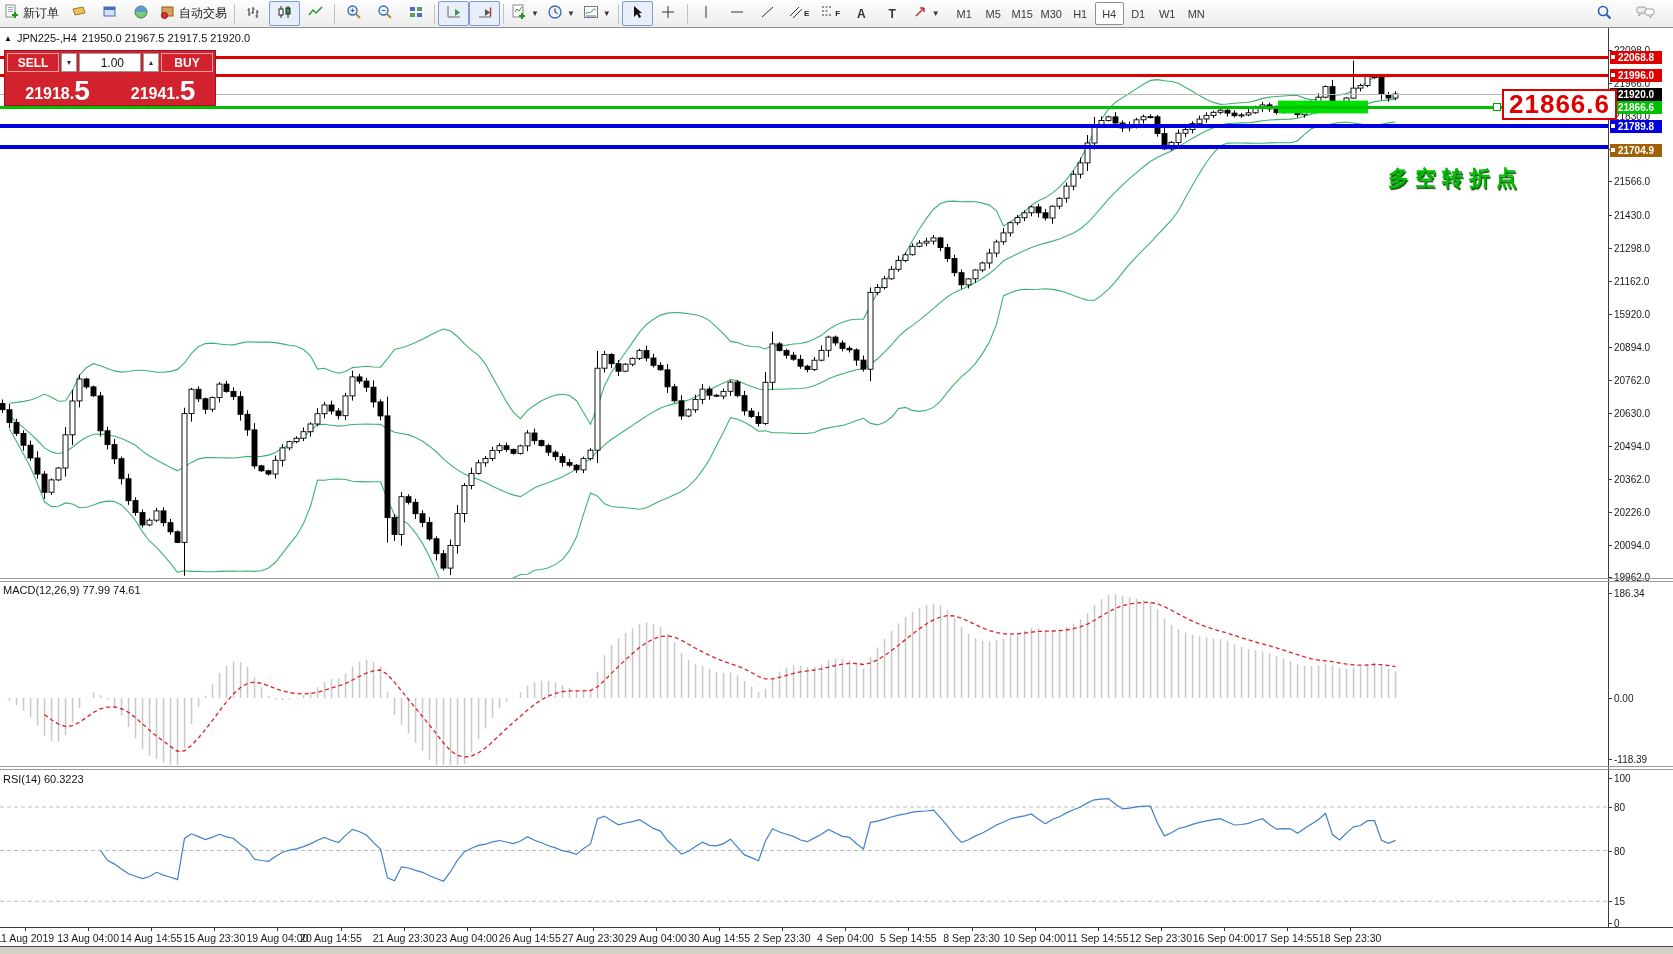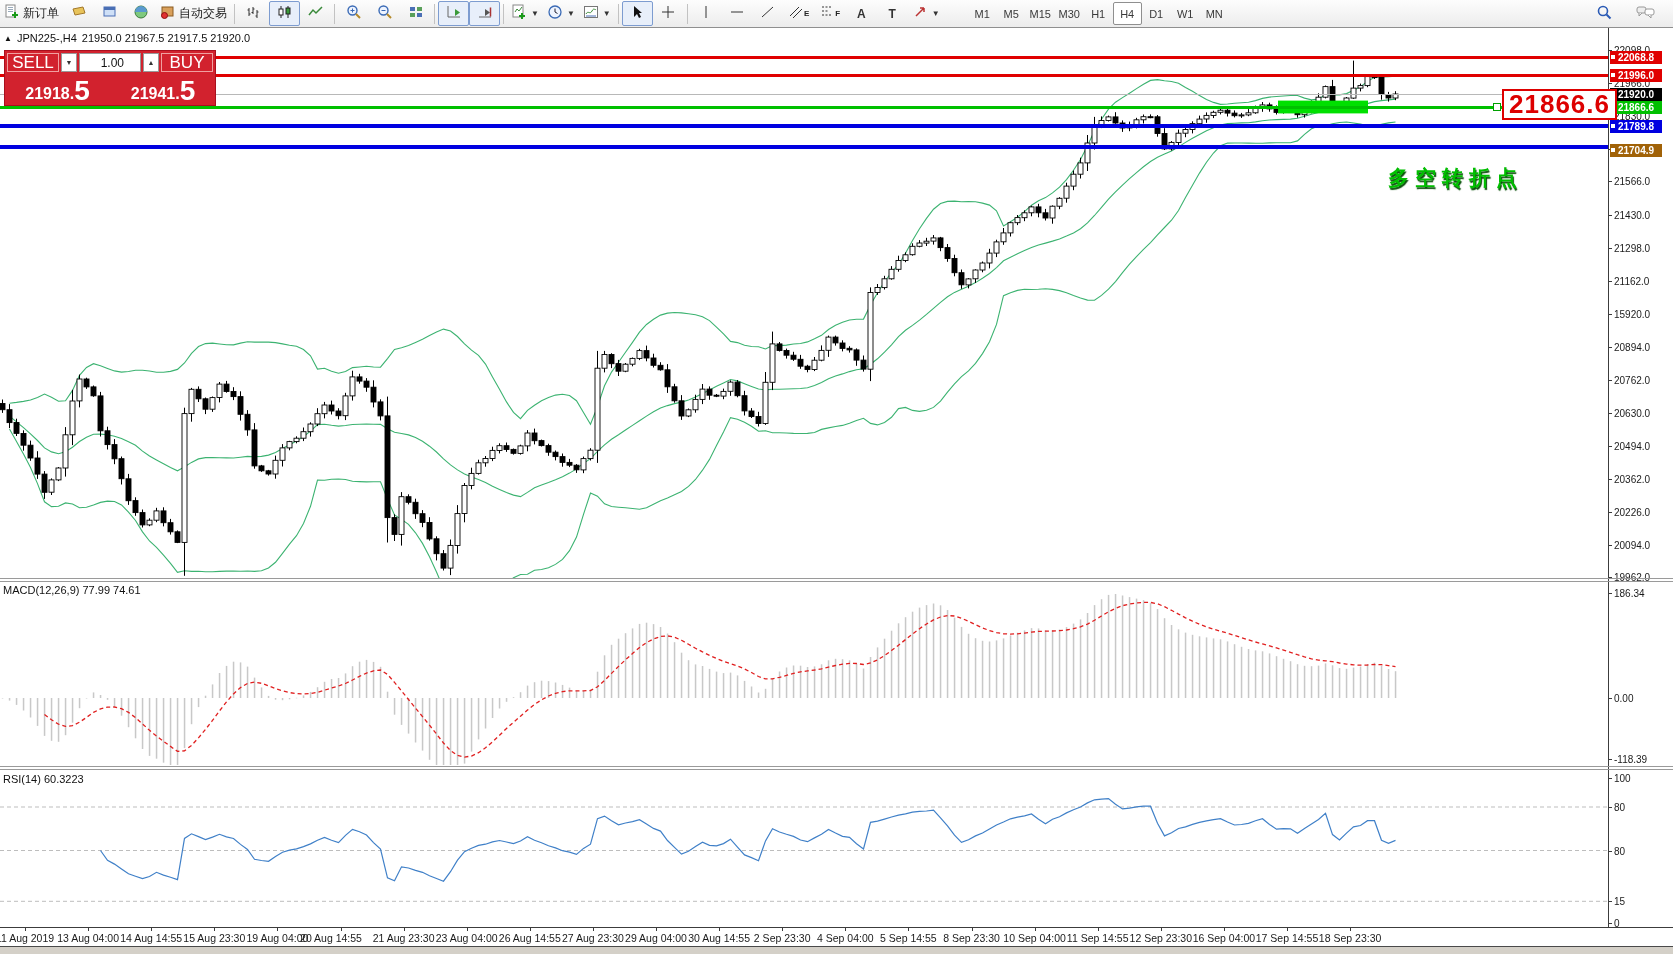--- a/index.html
+++ b/index.html
@@ -5,21 +5,21 @@
   html,body{margin:0;padding:0}
   body{width:1673px;height:954px;background:#fff;font-family:"Liberation Sans","DejaVu Sans",sans-serif;overflow:hidden;position:relative}
   
   #toolbar{position:absolute;left:0;top:0;width:1673px;height:28px;background:linear-gradient(#fdfdfd,#ececec);border-bottom:1px solid #8f8f8f;display:flex;align-items:center;box-sizing:border-box;z-index:20}
   .tbtn{height:23px;min-width:23px;display:inline-flex;align-items:center;justify-content:center;gap:3px;padding:0 3px;border:1px solid transparent;border-radius:2px;font-size:12px;color:#222;cursor:default;flex:0 0 auto}
   .tbtn.pressed{background:#e8effa;border-color:#7d9cd0}
   .tbtn .lab{white-space:nowrap}
   .tbtn .dd{font-size:8px;color:#333;margin-left:1px}
   .tbtn .letter{font-weight:700;font-size:12px;color:#333}
   .tsep{width:1px;height:20px;background:#c2c2c2;margin:0 3px;flex:0 0 auto}
-  #tf-group{display:flex;margin-left:24px}
+  #tf-group{display:flex;margin-left:6px}
   .tfbtn{min-width:27px;height:21px;display:inline-flex;align-items:center;justify-content:center;font-size:11px;color:#3a3a3a;border:1px solid transparent;border-radius:2px;flex:0 0 auto}
   .tfbtn.pressed{background:#fff;border-color:#8f8f8f}
   #right-icons{margin-left:auto;margin-right:12px;display:flex;gap:10px;align-items:center}
   
   #chart-area{position:absolute;left:0;top:28px;width:1673px;height:926px;background:#fff}
   #chart-svg{position:absolute;left:0;top:0;z-index:1}
   #axis-line{position:absolute;left:1608px;top:0;width:1px;height:899px;background:#3c3c3c;z-index:4}
   .sepline{position:absolute;left:0;width:1673px;height:1px;background:#9a9a9a;z-index:5}
   .hline{position:absolute;left:0;width:1608px;z-index:3}
   .axis-label{position:absolute;left:1614px;font-size:10px;color:#1a1a1a;z-index:4;transform:translateY(-50%);white-space:nowrap}
@@ -27,21 +27,21 @@
   .badge{position:absolute;left:1610px;width:52px;height:13px;line-height:13px;color:#fff;font-size:10px;font-weight:700;text-align:center;z-index:6}
   .badge .notch{position:absolute;left:1px;top:4px;width:4px;height:4px;background:#fff}
   .tlab{position:absolute;top:904px;font-size:10.5px;color:#1a1a1a;transform:translateX(-50%);z-index:4;white-space:nowrap}
   .ttick{position:absolute;top:899px;width:1px;height:4px;background:#3c3c3c;z-index:4}
   #title-bar{position:absolute;left:4px;top:4px;z-index:12;display:flex;align-items:center;gap:5px;font-size:11px;color:#111}
   #title-bar .tri{font-size:8px}
   .ind-label{position:absolute;left:3px;font-size:11px;color:#111;z-index:6}
   
   #panel{position:absolute;left:4px;top:22px;width:212px;height:56px;background:#d2222e;border:1px solid #a8101e;z-index:14;box-sizing:border-box}
   #panel .row1{position:absolute;left:2px;top:2px;height:19px;display:flex;gap:2px}
-  .pbtn{width:52px;height:19px;background:#d2222e;border:1px solid #f0a0a0;color:#fff;font-size:17px;font-weight:400;display:flex;align-items:center;justify-content:center;box-sizing:border-box}
+  .pbtn{width:52px;height:19px;background:#d2222e;border:1px solid #f0a0a0;color:#fff;font-size:12px;font-weight:700;display:flex;align-items:center;justify-content:center;box-sizing:border-box}
   .spin{width:16px;height:19px;background:#fff;border:1px solid #999;color:#333;font-size:7px;display:flex;align-items:center;justify-content:center;box-sizing:border-box}
   .vol{width:62px;height:19px;background:#fff;border:1px solid #999;color:#111;font-size:12px;display:flex;align-items:center;justify-content:flex-end;padding-right:16px;box-sizing:border-box}
   .bigprice{position:absolute;top:24px;height:30px;background:#d2222e;color:#fff;display:flex;align-items:flex-end;justify-content:center;padding-bottom:1px;box-sizing:border-box}
   .bigprice .num{font-size:16px;font-weight:700;line-height:20px}
   .bigprice .frac{font-size:28px;font-weight:700;line-height:26px}
   #sell-price{left:1px;width:103px}
   #buy-price{left:106px;width:104px}
   
   #big-price{position:absolute;left:1502px;top:61px;background:#fff;border:2px solid #dd0000;color:#dd0000;font-size:26px;font-weight:700;line-height:27px;padding:0 5px;z-index:8;letter-spacing:1px}
   #line-handle{position:absolute;left:1493px;top:75px;width:6px;height:6px;background:#fff;border:1px solid #00a000;z-index:8}

